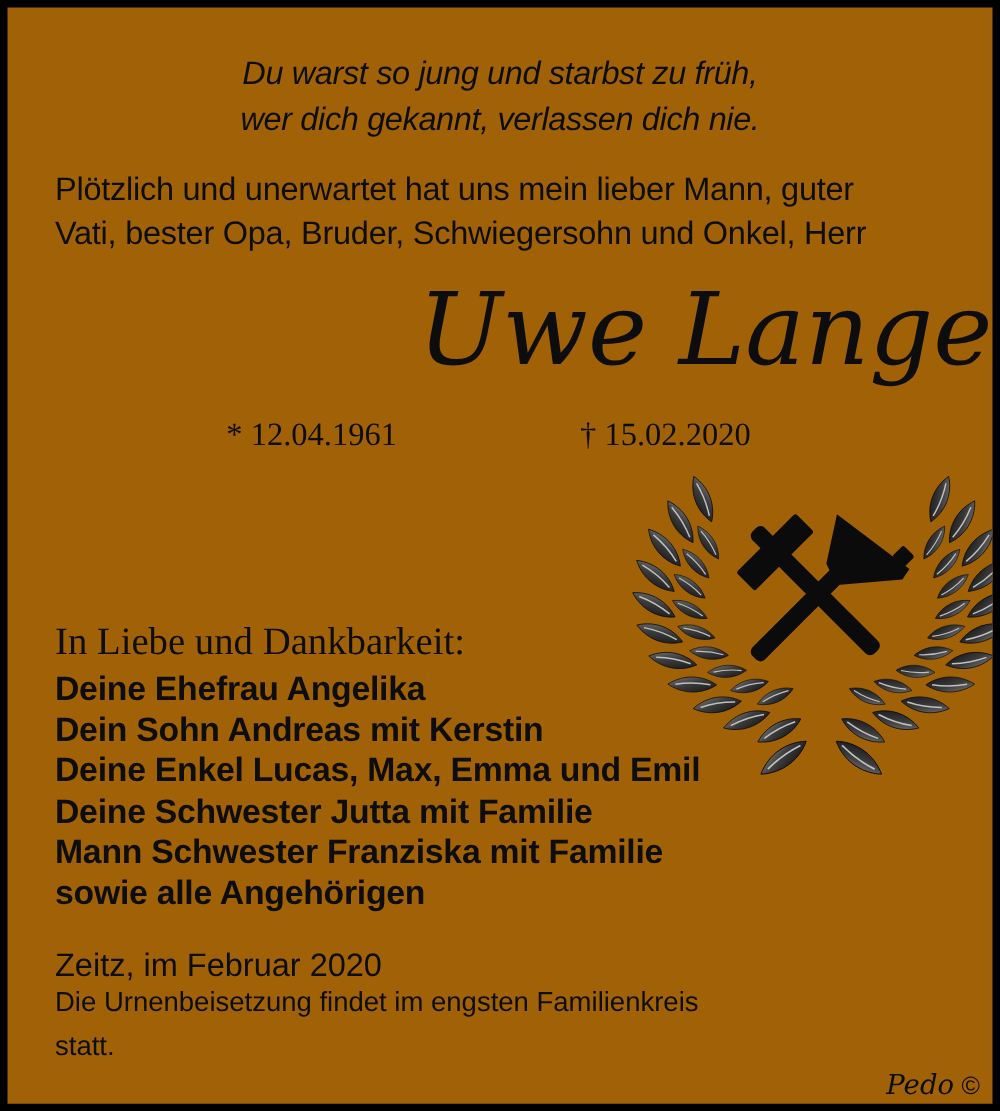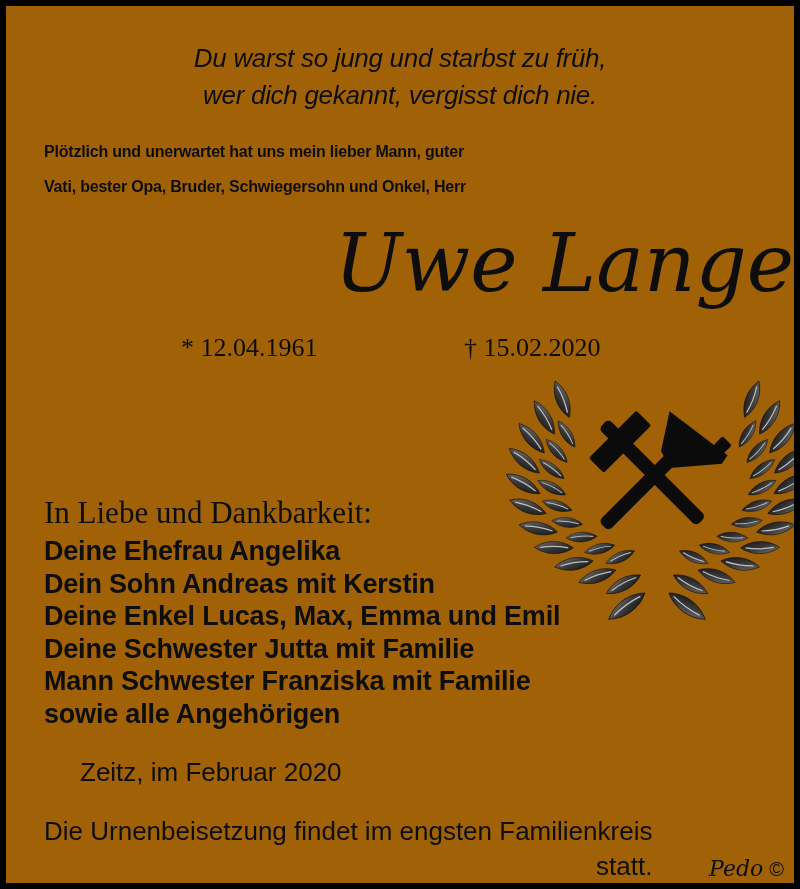--- a/index.html
+++ b/index.html
@@ -14,57 +14,57 @@
     overflow:hidden;
   }
   .line{white-space:nowrap;}
   .epigraph{
     position:absolute;left:0;top:34px;width:100%;
     text-align:center;font-style:italic;font-size:26px;line-height:37px;
     letter-spacing:-0.3px;
   }
   .intro{
     position:absolute;left:38px;top:128px;
-    font-size:16px;line-height:35px;letter-spacing:-0.2px;font-weight:bold;
+    font-size:26px;line-height:35px;letter-spacing:-0.2px;
   }
   .name{
     position:absolute;left:0;top:202px;width:100%;
     text-align:right;
     font-family:"DejaVu Serif",serif;font-style:italic;
     font-size:80px;line-height:112px;
   }
   .date{position:absolute;top:327px;font-size:26px;font-family:Liberation Serif, serif;}
   .birth{left:175px;}
   .death{left:458px;}
   .farewell{position:absolute;left:38px;top:405px;font-size:27px;}
   .mourning-intro{position:absolute;left:38px;top:489px;font-size:31px;font-family:Liberation Serif, serif;}
   .mourners{
     position:absolute;left:38px;top:529px;
     font-size:27px;font-weight:bold;line-height:32.5px;letter-spacing:-0.2px;
   }
-  .place-date{position:absolute;left:38px;top:751px;font-size:26px;margin-left:36px;}
-  .burial{position:absolute;left:38px;top:808px;font-size:26px;line-height:35px;text-align:right;}
+  .place-date{position:absolute;left:38px;top:751px;font-size:26px;}
+  .burial{position:absolute;left:38px;top:778px;font-size:22px;line-height:35px;}
   .credit{
     position:absolute;right:10px;top:850px;
     font-family:"DejaVu Serif",serif;font-style:italic;font-size:22px;margin-left:21px;
   }
   .credit .sym{font-family:"Liberation Sans",sans-serif;font-style:normal;font-size:20px;margin-left:6px;}
   .wreath{
     position:absolute;left:512px;top:388px;
     width:278px;height:214px;overflow:visible;
   }
 </style>
 </head>
 <body>
 
 <div class="page">
 
   <div class="epigraph">
     <div class="line">Du warst so jung und starbst zu früh,</div>
-    <div class="line">wer dich gekannt, vergisst dich nie.</div>
+    <div class="line">wer dich gekannt, verlassen dich nie.</div>
   </div>
 
   <div class="intro">
     <div class="line">Plötzlich und unerwartet hat uns mein lieber Mann, guter</div>
     <div class="line">Vati, bester Opa, Bruder, Schwiegersohn und Onkel, Herr</div>
   </div>
 
   <div class="name">Uwe Lange</div>
 
   <div class="date birth">* 12.04.1961</div>

